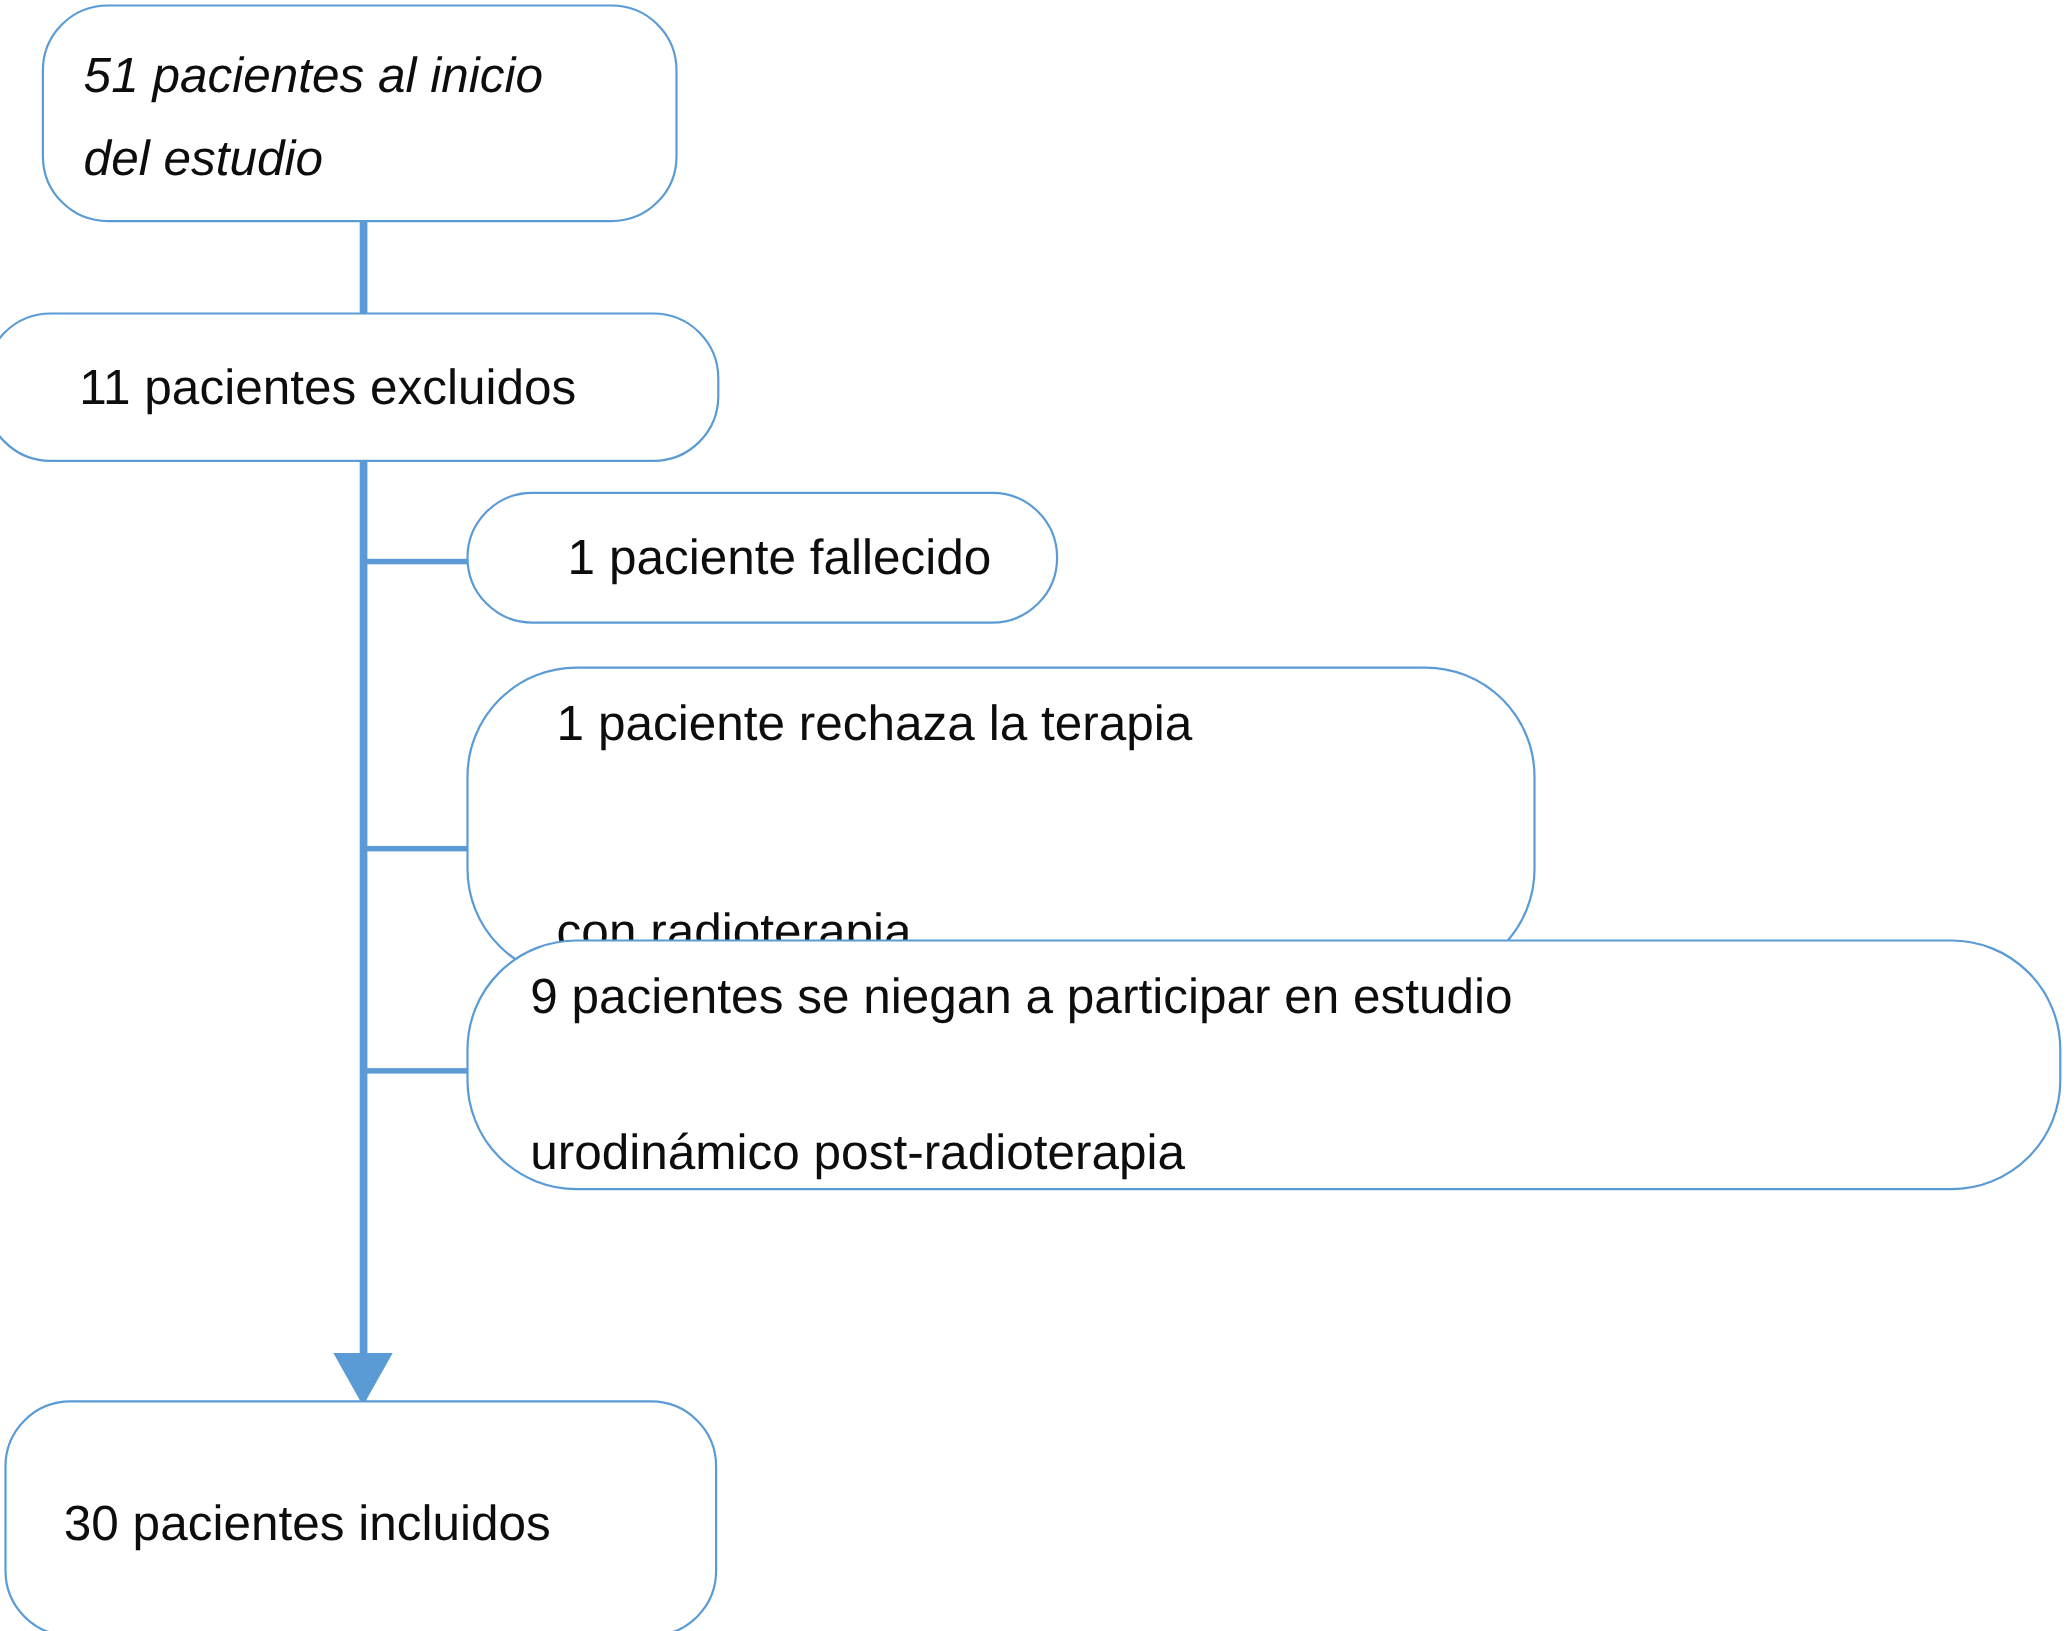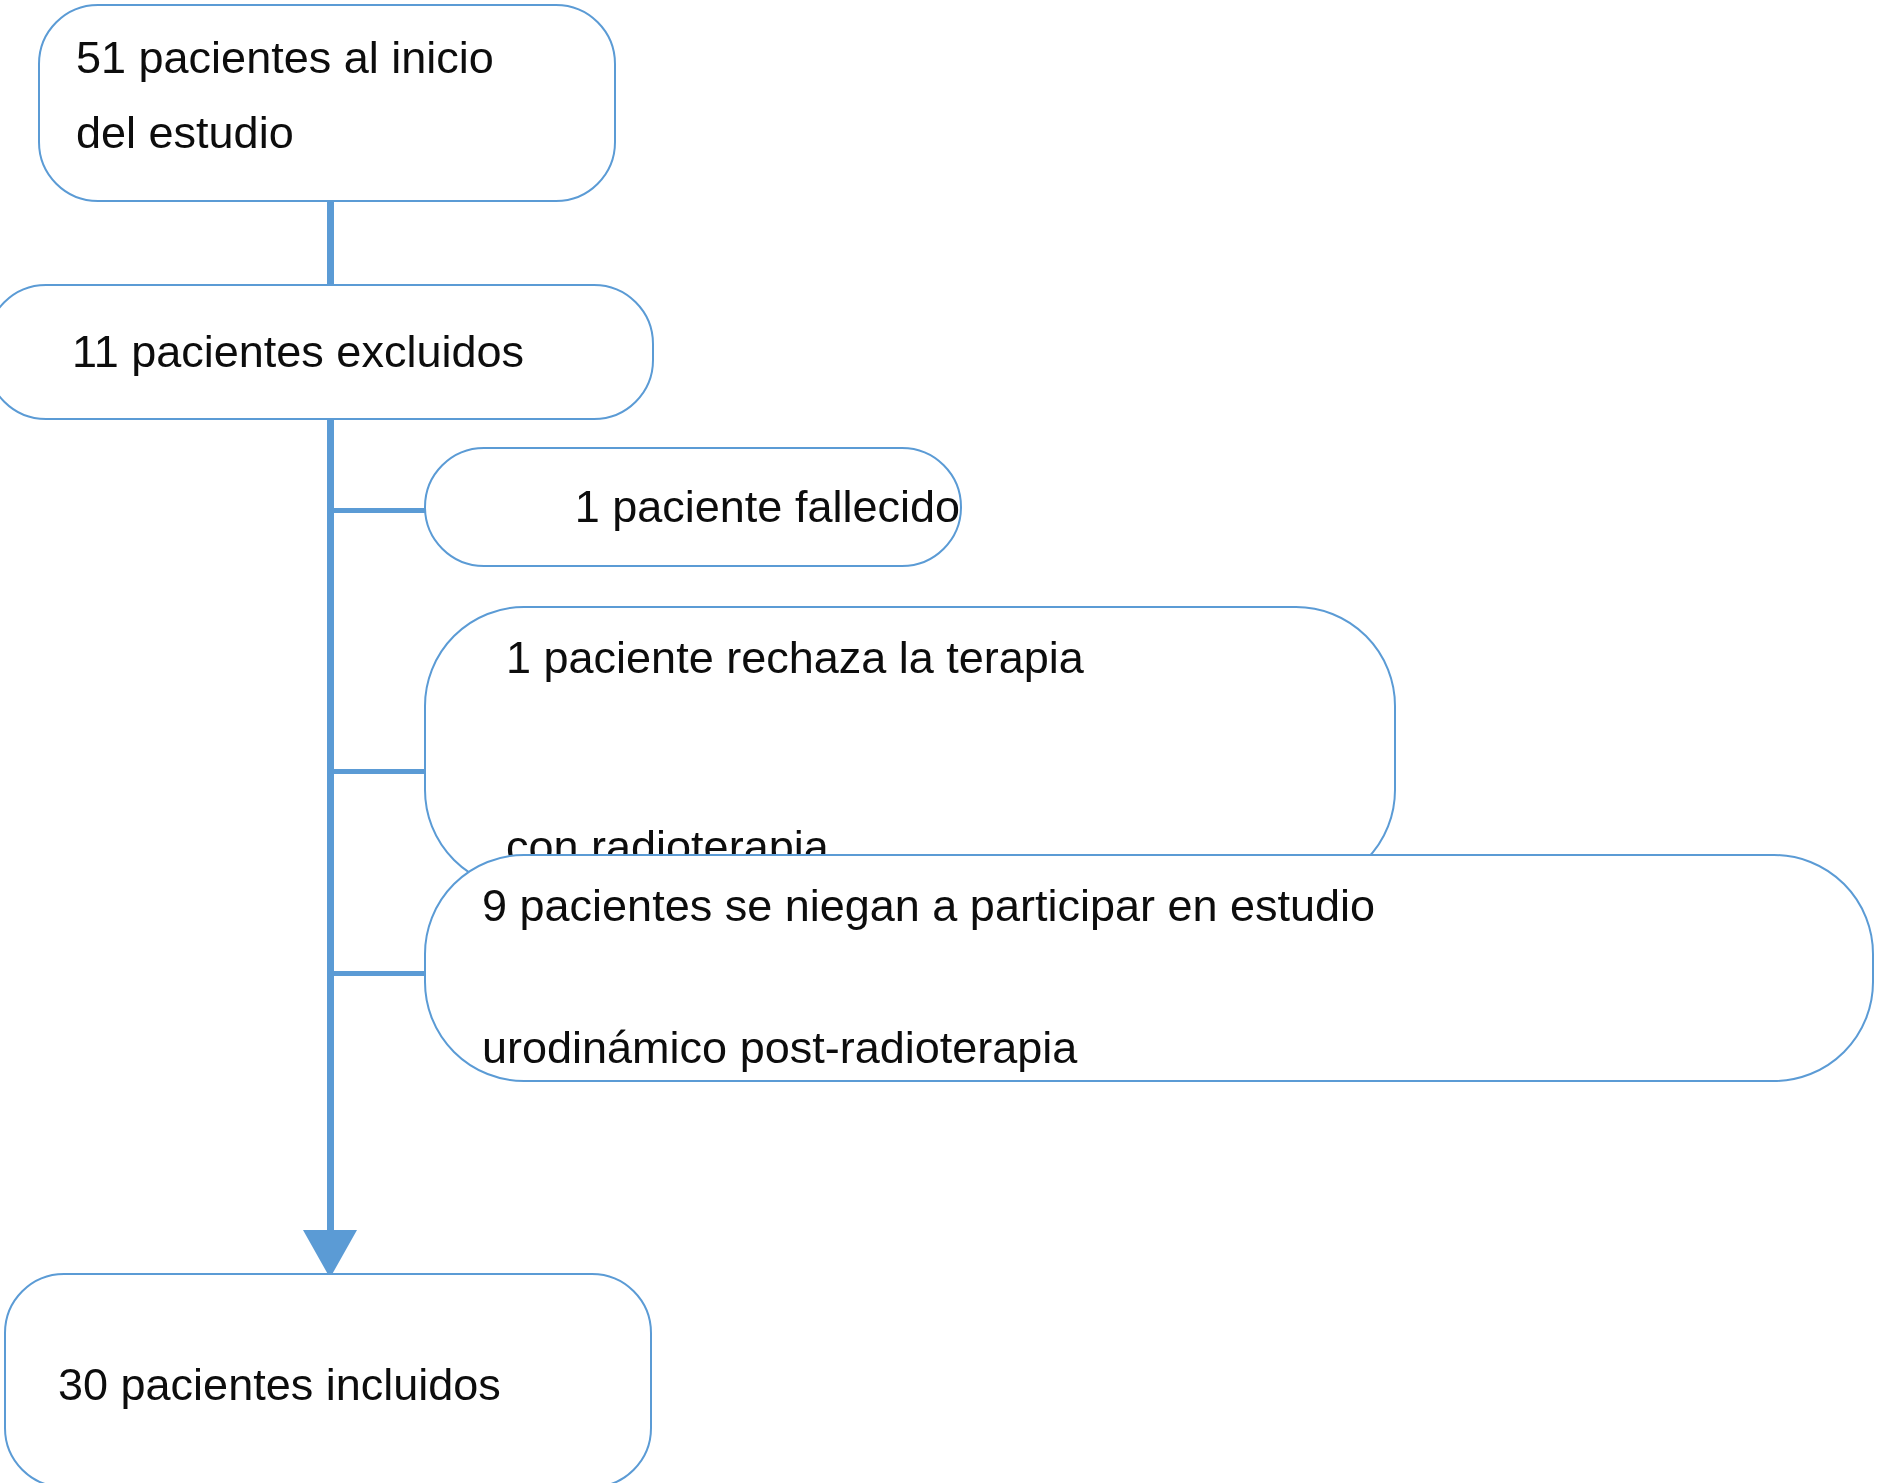--- a/index.html
+++ b/index.html
@@ -30,38 +30,38 @@
     line-height: 1.05;
     white-space: nowrap;
     font-family: "Liberation Sans", sans-serif;
   }
   
   #node-start {
     left: 38px;  top: 4px;
     width: 578px; height: 198px;
     border-radius: 60px;
     padding: 22px 0 22px 36px;
-    justify-content: flex-start;
+    justify-content: center;
+    font-style: italic;
   }
   #node-start .line:first-child { margin-top: 6px; }
   #node-start .line:last-child  { margin-top: 28px; }
 
   #node-excluded {
     left: -14px; top: 284px;
     width: 668px; height: 136px;
     border-radius: 60px;
     padding-left: 84px;
   }
 
   #node-deceased {
     left: 424px; top: 447px;
     width: 538px; height: 120px;
     border-radius: 60px;
     padding-left: 90px;
-    align-items: flex-end;
   }
 
   #node-refused-rt {
     left: 424px; top: 606px;
     width: 972px; height: 284px;
     border-radius: 100px;
     padding: 18px 0 18px 80px;
     justify-content: space-between;
   }
   #node-refused-rt .line:first-child { margin-top: 8px; }

